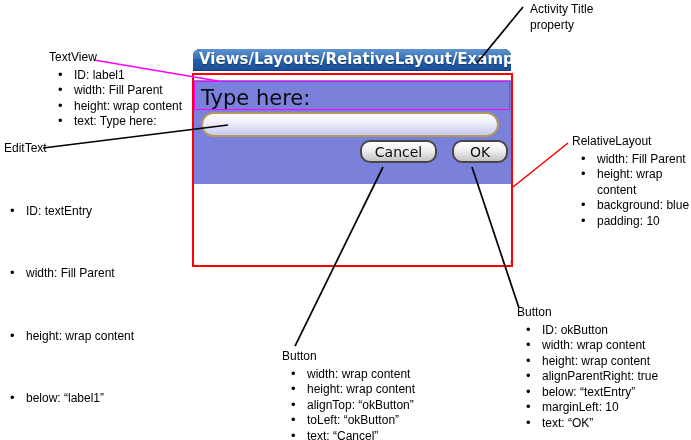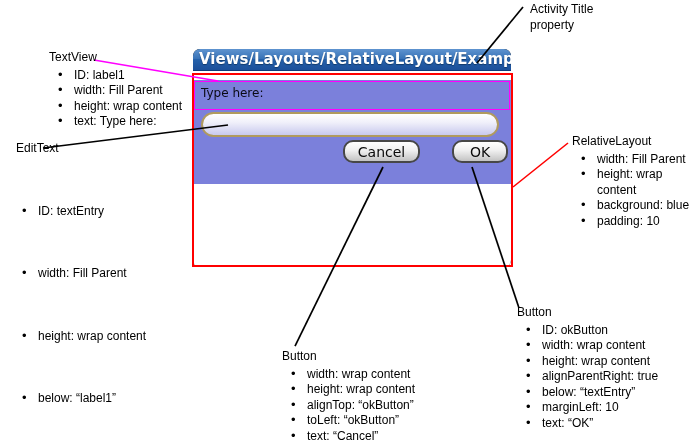--- a/index.html
+++ b/index.html
@@ -25,37 +25,37 @@
     background:linear-gradient(180deg,#5e93cf 0%,#3a74b8 45%,#2561ab 50%,#1c509a 100%);
     border-bottom:1px solid #0e3a77;
     color:#fff; font-weight:bold; font-size:15px; line-height:21px;
     padding-left:6px; font-family:"DejaVu Sans", sans-serif;
     text-shadow:0 1px 1px #123a6b;
   }
   .strip-white { position:absolute; left:0; top:22px; right:0; height:9px; background:#fff; }
   .blue-area { position:absolute; left:0; top:31px; right:0; height:104px; background:#7b80db; }
   .white-area { position:absolute; left:0; top:135px; right:0; bottom:0; background:#fff; }
   .type-label {
-    position:absolute; left:8px; top:37px; font-size:12px; color:#0a0a14;
+    position:absolute; left:8px; top:37px; font-size:21px; color:#0a0a14;
     font-family:"DejaVu Sans", sans-serif;
   }
   .edit-text {
     position:absolute; left:8px; top:63px; width:298px; height:25px;
     border:2px solid #b09a5e; border-radius:13px;
     background:linear-gradient(180deg,#ffffff 0%,#f0f0fa 40%,#c8c9ee 100%);
     outline:none; padding:0 10px; font-size:14px; font-family:"DejaVu Sans", sans-serif;
   }
   .btn {
     position:absolute; top:91px; height:23px;
     border:2px solid #474747; border-radius:10px;
     background:linear-gradient(180deg,#ffffff 0%,#efefef 45%,#c3c3c3 100%);
     font-size:14px; color:#0a0a0a; text-align:center;
     font-family:"DejaVu Sans", sans-serif; cursor:pointer; line-height:18px;
   }
-  .btn-cancel { left:150px; width:77px; }
+  .btn-cancel { left:167px; width:77px; }
   .btn-ok { left:259px; width:56px; }
 
   
   .hl-red {
     position:absolute; left:192px; top:73px; width:321px; height:194px;
     border:2px solid #ff0000; pointer-events:none;
   }
   .hl-magenta {
     position:absolute; left:194px; top:81px; width:316px; height:29px;
     border:1.5px solid #ff00ff; pointer-events:none;
@@ -97,21 +97,21 @@
 <div class="ann" style="left:49px; top:50px;">
   <div class="ann-title">TextView</div>
   <ul>
     <li><span>ID: label1</span></li>
     <li><span>width: Fill Parent</span></li>
     <li><span>height: wrap content</span></li>
     <li><span>text: Type here:</span></li>
   </ul>
 </div>
 
-<div class="ann tight" style="left:16px; top:141px;">
+<div class="ann tight" style="left:4px; top:141px;">
   <div class="ann-title">EditText</div>
   <ul>
     <li><span>ID: textEntry</span></li>
     <li><span>width: Fill Parent</span></li>
     <li><span>height: wrap content</span></li>
     <li><span>below: “label1”</span></li>
   </ul>
 </div>
 
 <div class="ann" style="left:572px; top:134px;">

